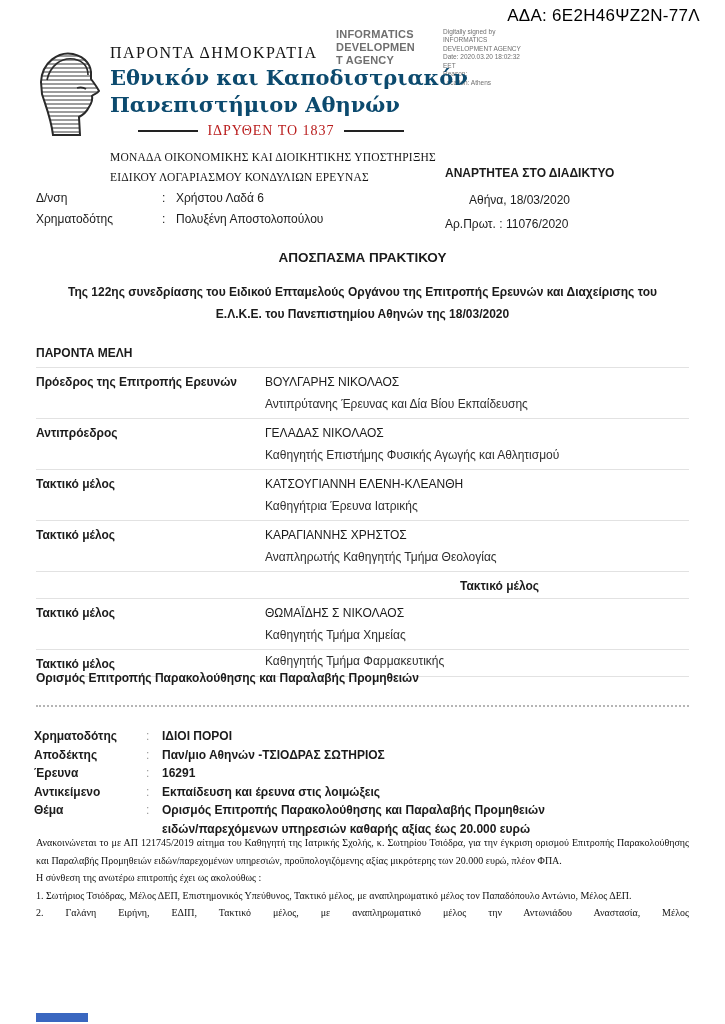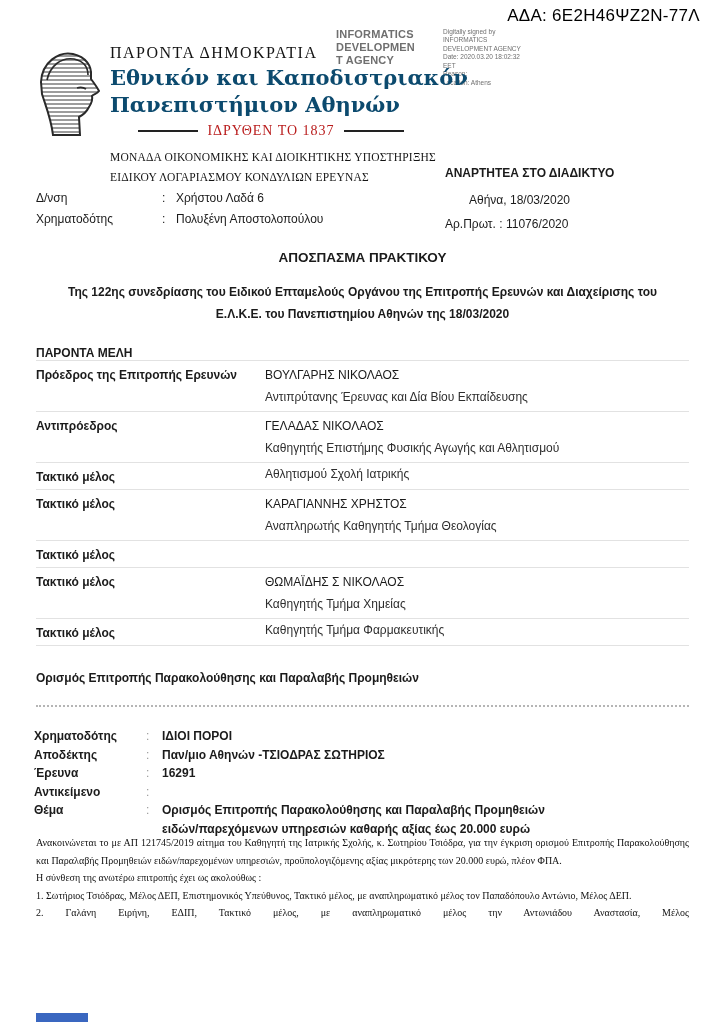--- a/index.html
+++ b/index.html
@@ -52,22 +52,22 @@
   .meta-post{font-weight:bold;margin-bottom:13px;}
   .meta-date{margin-bottom:10px;margin-left:24px;}
   
   .doc-title{position:absolute;top:250px;left:0;width:100%;text-align:center;font-size:13.5px;font-weight:bold;}
   .doc-subtitle{
     position:absolute;top:281px;left:55px;width:615px;text-align:center;
     font-size:12px;font-weight:bold;line-height:22px;white-space:pre-line;
   }
   
   .members{position:absolute;top:346px;left:36px;width:653px;font-size:12px;}
-  .m-heading{font-weight:bold;border-bottom:1px solid #e2e2e2;}
-  .m-row{display:flex;padding:4px 0;border-bottom:1px solid #e2e2e2;}
+  .m-heading{font-weight:bold;padding-bottom:7px;border-bottom:1px solid #e2e2e2;}
+  .m-row{display:flex;padding:4px 0;border-bottom:1px solid #e2e2e2;justify-content:flex-end;}
   .m-role{width:229px;font-weight:bold;line-height:15px;padding-top:3px;}
   .m-right{flex:1;}
   .m-name{line-height:15px;margin:3px 0 7px;}
   .m-title{line-height:15px;color:#2e2e2e;margin-bottom:2px;}
   
   .section-heading{position:absolute;top:671px;left:36px;font-size:12px;font-weight:bold;}
   .dotted{position:absolute;top:705px;left:36px;width:653px;border-top:2px dotted #b5b5b5;}
   
   .details{position:absolute;top:727px;left:34px;width:630px;font-size:12px;}
   .d-row{display:flex;line-height:18.5px;}
@@ -194,21 +194,22 @@
     <div class="m-row">
       <div class="m-role">Αντιπρόεδρος</div>
       <div class="m-right">
         <div class="m-name">ΓΕΛΑΔΑΣ ΝΙΚΟΛΑΟΣ</div>
         <div class="m-title">Καθηγητής Επιστήμης Φυσικής Αγωγής και Αθλητισμού</div>
       </div>
     </div>
     <div class="m-row">
       <div class="m-role">Τακτικό μέλος</div>
       <div class="m-right">
-        <div class="m-title">Αθλητισμού Σχολή Ιατρικής</div>
+        <div class="m-name">ΚΑΤΣΟΥΓΙΑΝΝΗ ΕΛΕΝΗ-ΚΛΕΑΝΘΗ</div>
+        <div class="m-title">Καθηγήτρια Έρευνα Ιατρικής</div>
       </div>
     </div>
     <div class="m-row">
       <div class="m-role">Τακτικό μέλος</div>
       <div class="m-right">
         <div class="m-name">ΚΑΡΑΓΙΑΝΝΗΣ ΧΡΗΣΤΟΣ</div>
         <div class="m-title">Αναπληρωτής Καθηγητής Τμήμα Θεολογίας</div>
       </div>
     </div>
     <div class="m-row">
@@ -245,20 +246,21 @@
       <span class="d-value v2">ΤΣΙΟΔΡΑΣ ΣΩΤΗΡΙΟΣ</span>
     </div>
     <div class="d-row">
       <span class="d-label">Έρευνα</span>
       <span class="d-sep">:</span>
       <span class="d-value">16291</span>
     </div>
     <div class="d-row">
       <span class="d-label">Αντικείμενο</span>
       <span class="d-sep">:</span>
+      <span class="d-value">Εκπαίδευση και έρευνα στις λοιμώξεις</span>
     </div>
     <div class="d-row">
       <span class="d-label">Θέμα</span>
       <span class="d-sep">:</span>
       <span class="d-value">Ορισμός Επιτροπής Παρακολούθησης και Παραλαβής Προμηθειών
 ειδών/παρεχόμενων υπηρεσιών καθαρής αξίας έως 20.000 ευρώ</span>
     </div>
   </div>
 
   <div class="bodytext">

